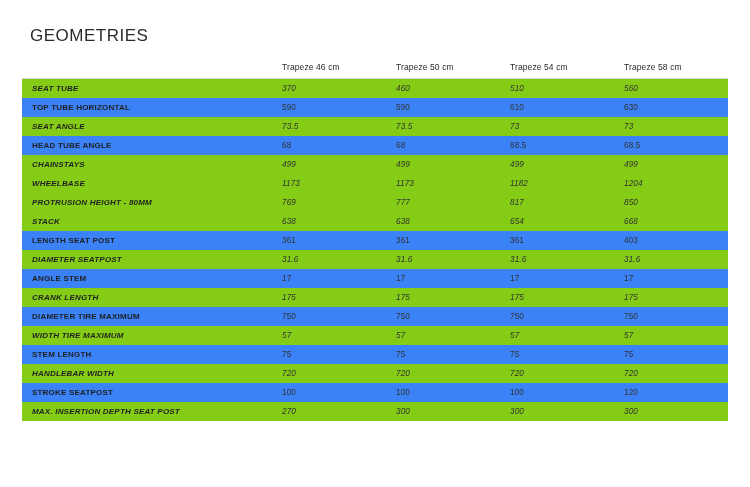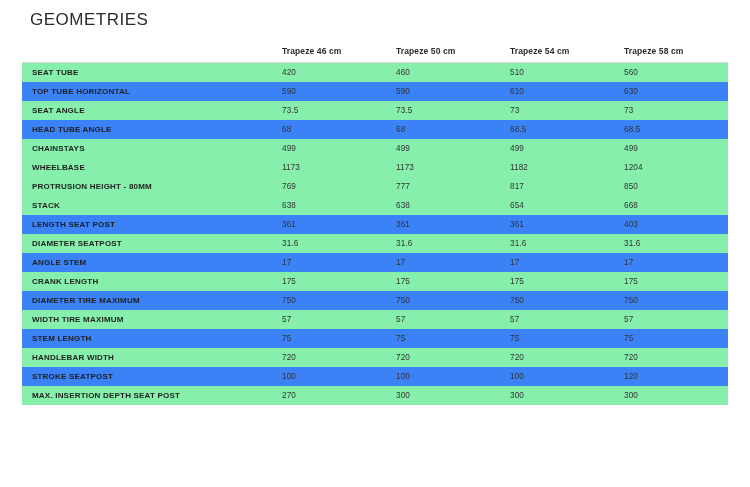--- a/index.html
+++ b/index.html
@@ -11,40 +11,40 @@
     width: 750px;
     height: 487px;
     font-family: "Liberation Sans", sans-serif;
     color: #1a1a1a;
     overflow: hidden;
   }
   .page {
     width: 750px;
     height: 487px;
     box-sizing: border-box;
-    padding: 4px 22px 0 22px;
+    padding: 20px 22px 0 22px;
   }
   .page-title {
     font-size: 17px;
     font-weight: 400;
     letter-spacing: 0.5px;
     color: #2b2b2b;
     margin: 6px 0 12px 8px;
   }
   table.geo {
     border-collapse: collapse;
     width: 706px;
     table-layout: fixed;
   }
   table.geo col.label-col { width: 250px; }
   table.geo col.val-col { width: 114px; }
   table.geo thead th {
     text-align: left;
     font-size: 8.5px;
-    font-weight: bold;
+    font-weight: normal;
     color: #2b2b2b;
     padding: 4px 0 6px 10px;
     border-bottom: 1px solid #d8d8d8;
     letter-spacing: 0.1px;
   }
   table.geo thead th.empty-head {
     border-bottom: 1px solid #d8d8d8;
   }
   table.geo tbody td {
     font-size: 8.2px;
@@ -54,21 +54,22 @@
     vertical-align: middle;
     letter-spacing: 0.1px;
   }
   table.geo tbody td.rowlabel {
     font-weight: bold;
     font-size: 8px;
     color: #1f1f1f;
     letter-spacing: 0.2px;
   }
   table.geo tbody tr.odd td {
-    background: #86efac;
+    background: #84cc16;
+    font-style: italic;
   }
   table.geo tbody tr.even td {
     background: #3b82f6;
   }
 </style>
 </head>
 <body>
 
 <div class="page">
   <h1 class="page-title">GEOMETRIES</h1>
@@ -86,21 +87,21 @@
         <th class="empty-head"></th>
         <th>Trapeze 46 cm</th>
         <th>Trapeze 50 cm</th>
         <th>Trapeze 54 cm</th>
         <th>Trapeze 58 cm</th>
       </tr>
     </thead>
     <tbody>
         <tr class="odd">
           <td class="rowlabel">SEAT TUBE</td>
-          <td>420</td>
+          <td>370</td>
           <td>460</td>
           <td>510</td>
           <td>560</td>
         </tr>
         <tr class="even">
           <td class="rowlabel">TOP TUBE HORIZONTAL</td>
           <td>590</td>
           <td>590</td>
           <td>610</td>
           <td>630</td>

